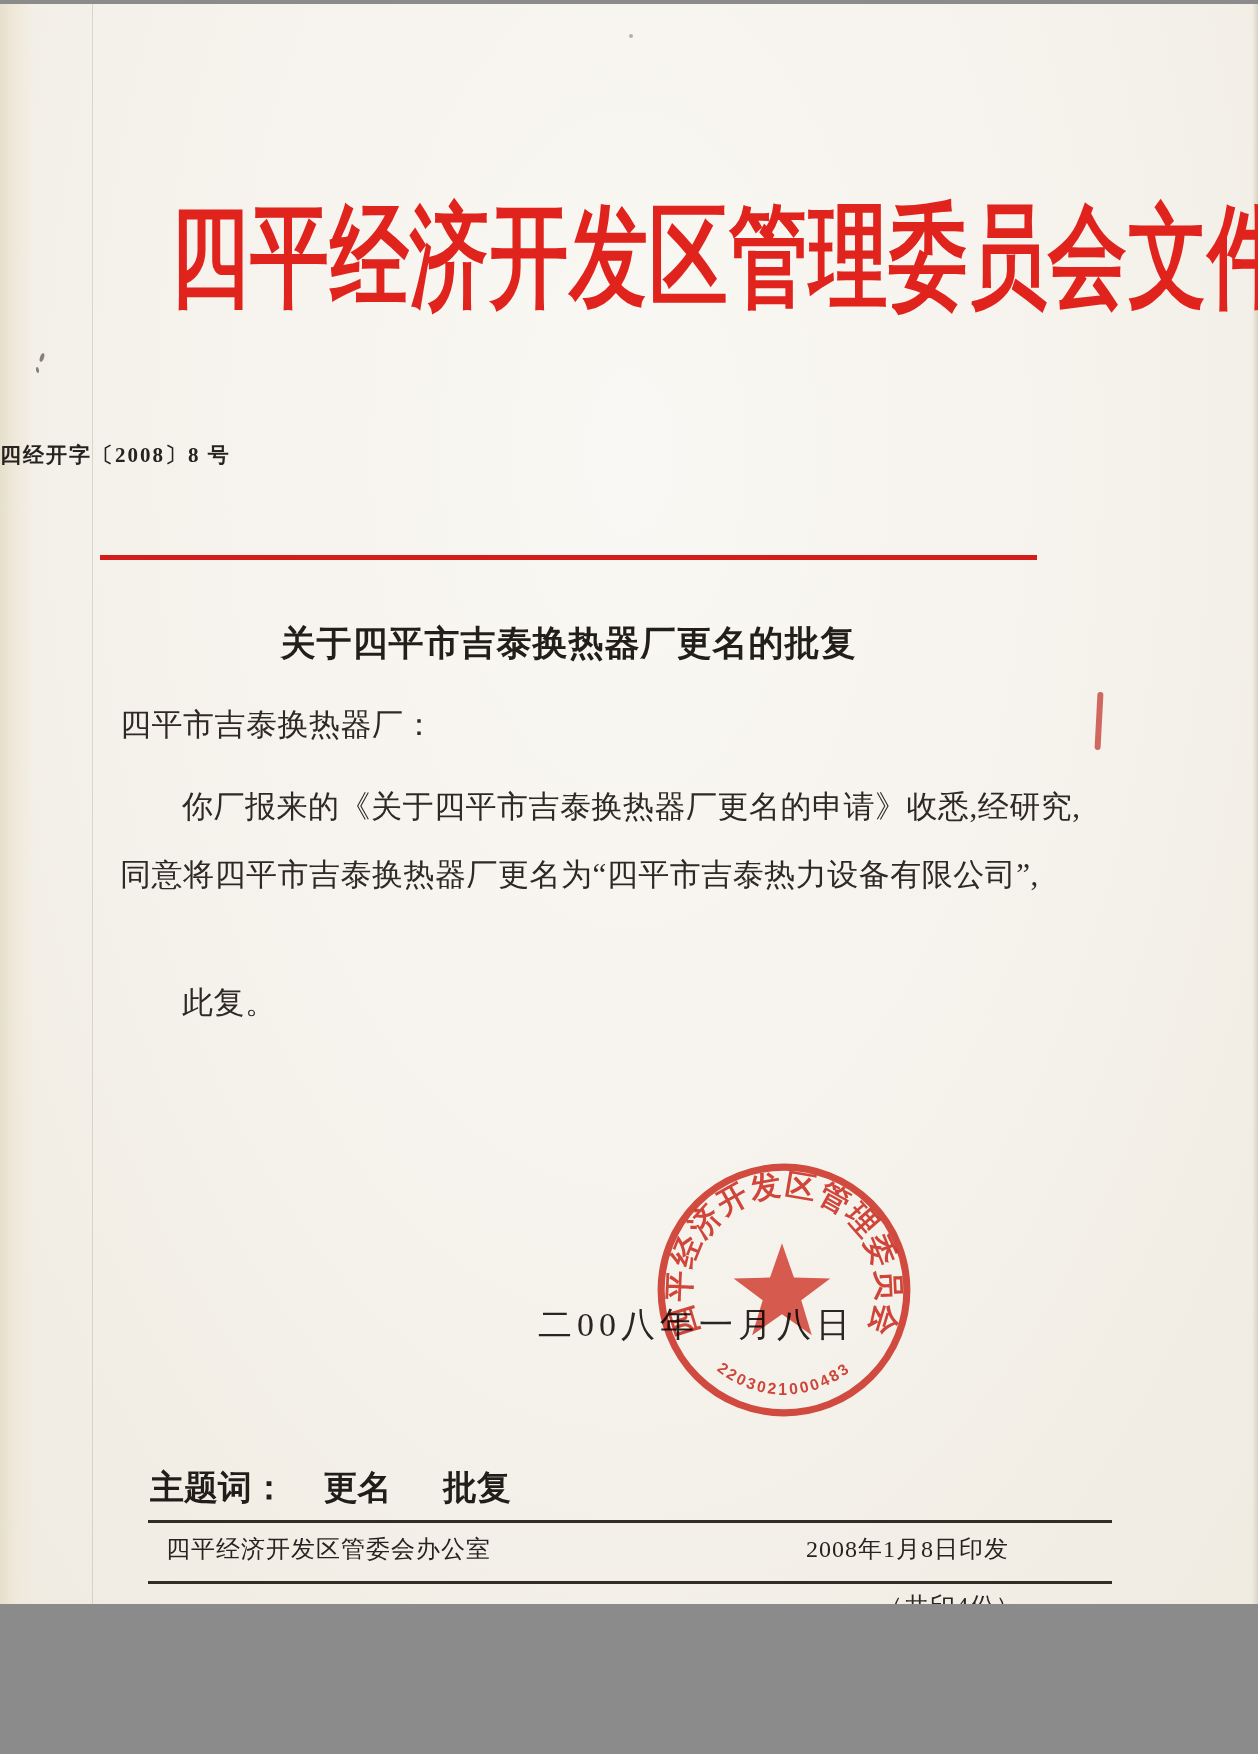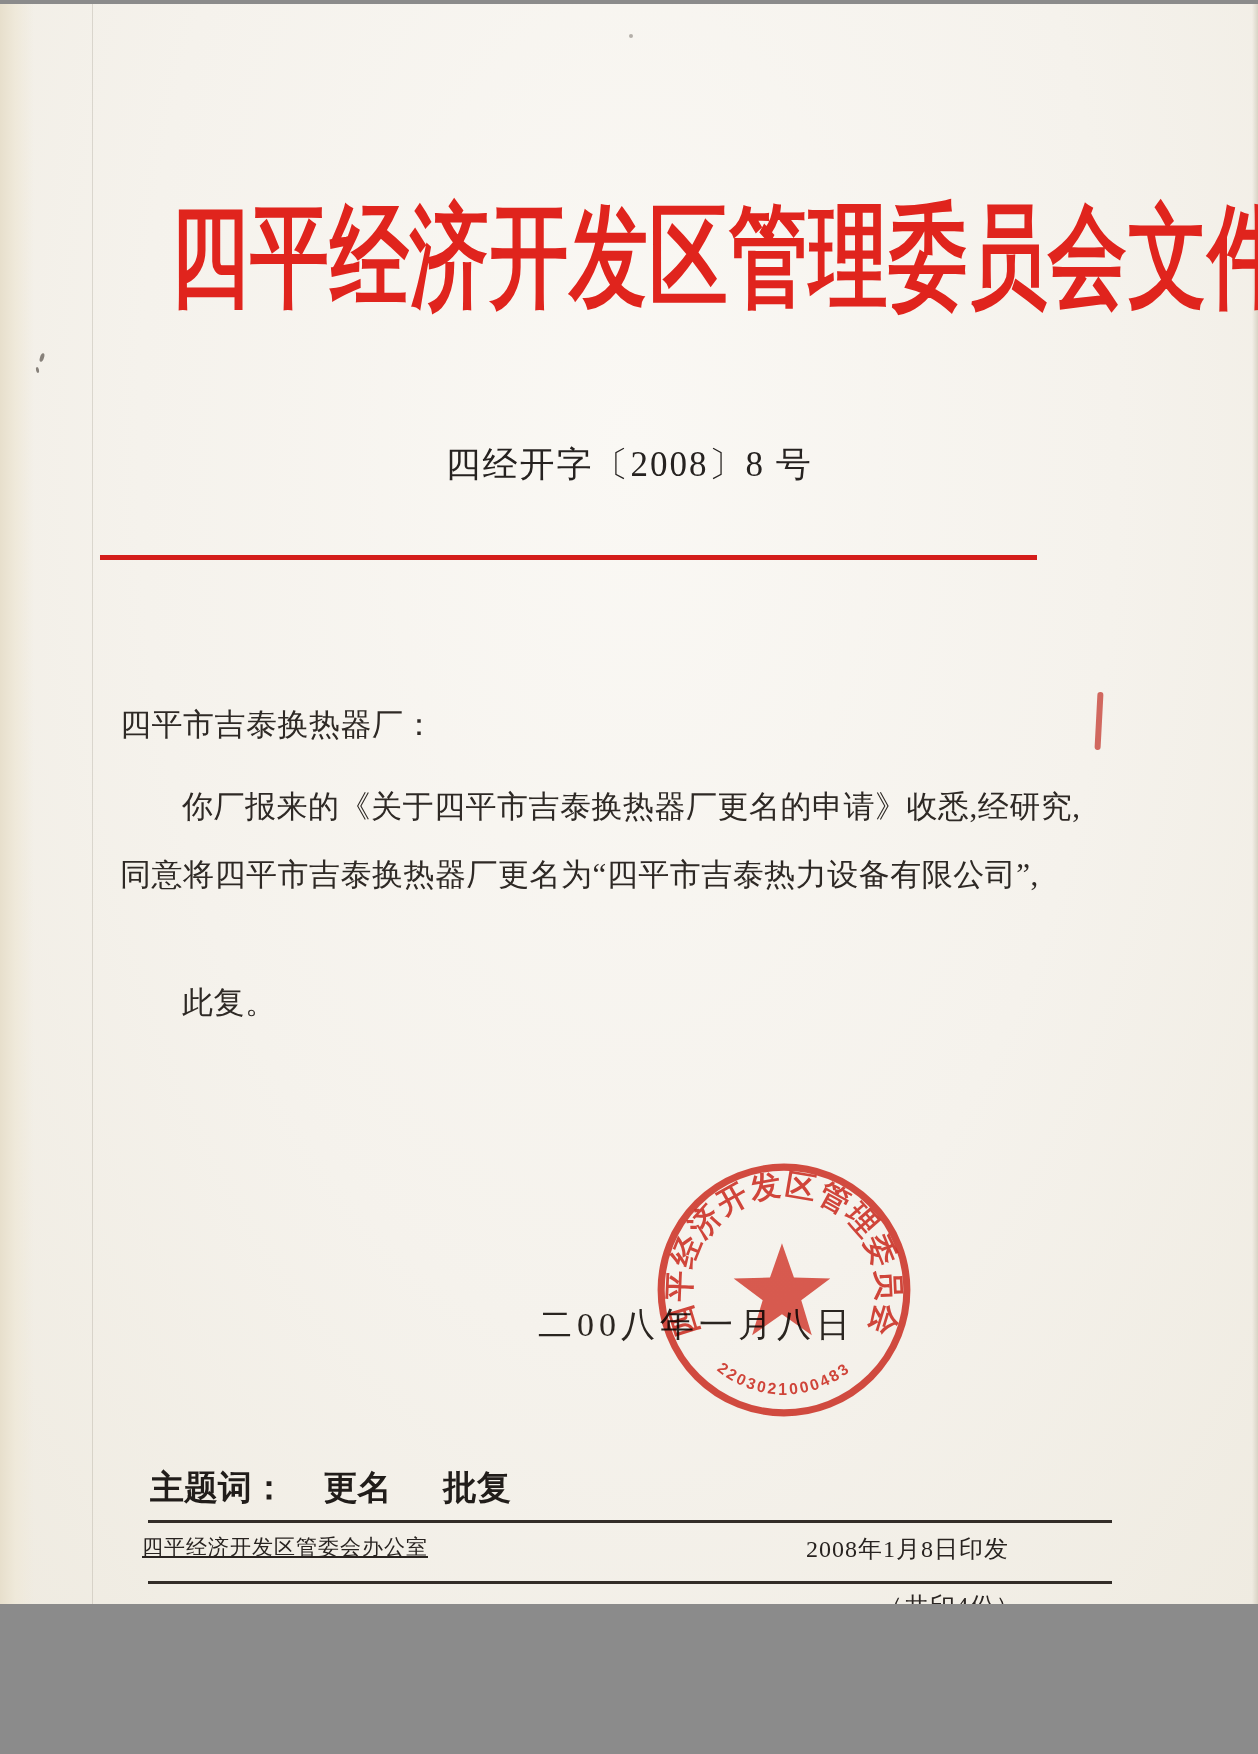--- a/index.html
+++ b/index.html
@@ -39,21 +39,21 @@
     position:absolute;left:0;top:186px;width:1137px;
     margin:0;text-align:center;white-space:nowrap;
     font-size:112px;line-height:1.2;font-weight:900;
     color:#e0241d;
     transform:scaleX(0.70);transform-origin:50% 50%;
     font-family:"Liberation Serif","DejaVu Serif",serif;
     letter-spacing:2px;
   }
   .doc-number{
     position:absolute;left:0;top:437px;width:1258px;
-    text-align:center;font-size:35px;color:#262220;letter-spacing:2px;
+    text-align:left;font-size:21px;color:#262220;letter-spacing:2px;font-weight:bold;
   }
   .red-rule{
     position:absolute;left:100px;top:551px;width:937px;height:5px;
     background:#d41d1a;
   }
   .doc-title{
     position:absolute;left:0;top:616px;width:1137px;margin:0;
     text-align:center;font-size:35px;font-weight:700;color:#221e1b;
     font-family:"Liberation Sans","DejaVu Sans",sans-serif;
     letter-spacing:1px;
@@ -94,22 +94,22 @@
     position:absolute;left:150px;top:1461px;
     font-family:Liberation Sans, sans-serif;
     font-size:34px;font-weight:700;color:#211d1a;white-space:nowrap;
   }
   .subject-row .kw1{margin-left:28px;}
   .subject-row .kw2{margin-left:42px;}
   .hline{position:absolute;left:148px;width:964px;height:3px;background:#332d28;}
   .hline1{top:1516px;}
   .hline2{top:1577px;}
   .issuer{
-    position:absolute;left:142px;top:1529px;
-    font-size:21px;color:#282320;letter-spacing:1px;white-space:nowrap;text-decoration:underline;
+    position:absolute;left:166px;top:1529px;
+    font-size:24px;color:#282320;letter-spacing:1px;white-space:nowrap;
   }
   .print-date{
     position:absolute;left:806px;top:1529px;
     font-size:24px;color:#282320;letter-spacing:1px;white-space:nowrap;
   }
   .copies{
     position:absolute;left:878px;top:1586px;
     font-size:25px;color:#2b2623;letter-spacing:1px;white-space:nowrap;
   }
 </style>
@@ -125,20 +125,21 @@
   <div class="speck s2"></div>
   <div class="speck s3"></div>
   <div class="red-streak"></div>
 
   <h1 class="org-title">四平经济开发区管理委员会文件</h1>
 
   <div class="doc-number">四经开字〔2008〕8 号</div>
 
   <div class="red-rule"></div>
 
+  <h2 class="doc-title">关于四平市吉泰换热器厂更名的批复</h2>
 
   <div class="body-line bl1">四平市吉泰换热器厂：</div>
   <div class="body-line bl3">同意将四平市吉泰换热器厂更名为“四平市吉泰热力设备有限公司”,</div>
   <div class="body-line bl2">你厂报来的《关于四平市吉泰换热器厂更名的申请》收悉,经研究,</div>
   <div class="body-line bl5">此复。</div>
 
   <div class="date-line">二00八年一月八日</div>
 
   <svg class="seal" viewBox="0 0 260 260">
     <defs>

